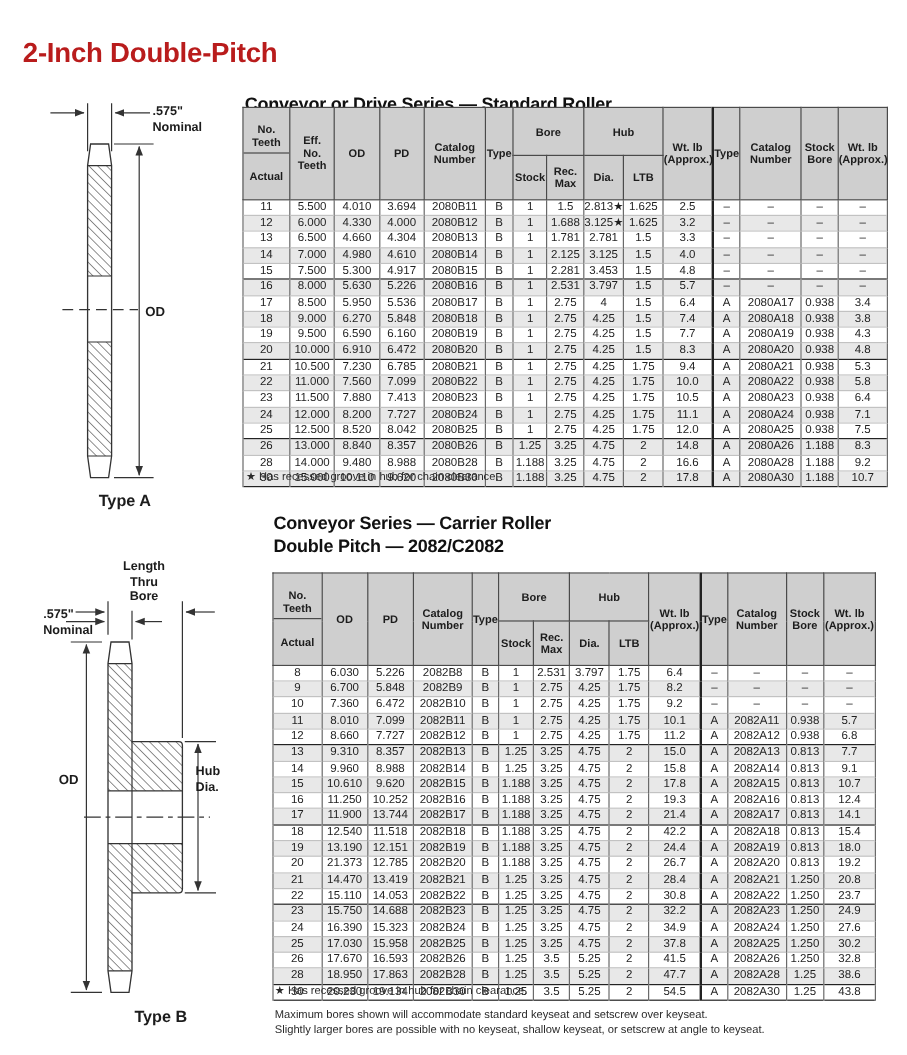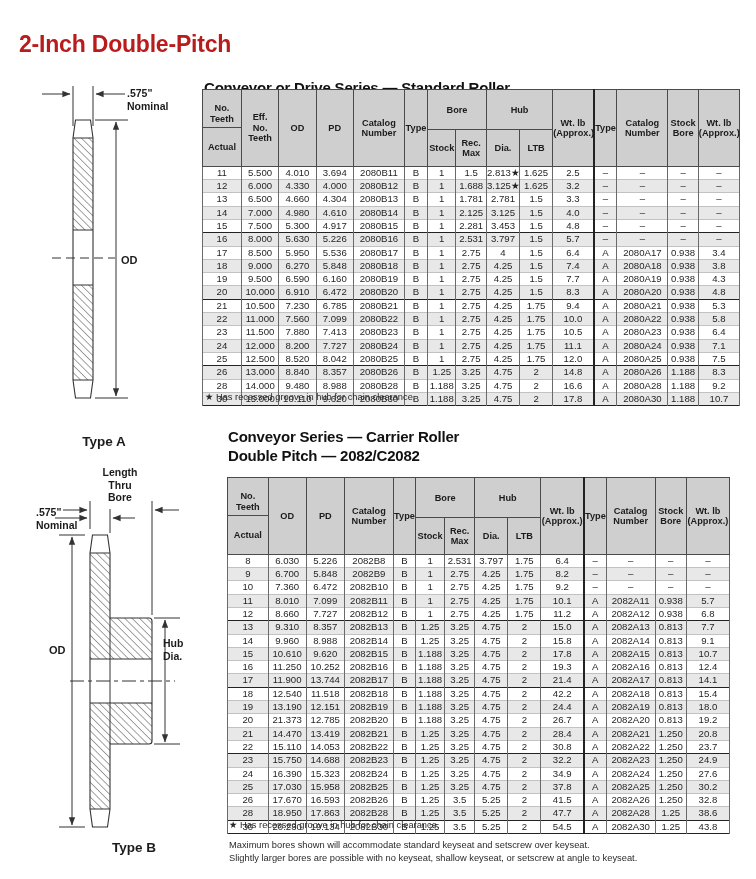--- a/index.html
+++ b/index.html
@@ -41,21 +41,21 @@
   td.divL,th.divL{border-left:2px solid #222 !important;}
   
   .footnote{font-size:9.3px;color:#2a2a2a;}
   .fn1{left:205px;top:391px;}
   .fn2{left:229px;top:819px;}
   .notes{left:229px;top:839px;font-size:9.3px;color:#2a2a2a;line-height:12.5px;}
   
   .dlabel{font-size:10.5px;font-weight:bold;color:#1c1c1c;line-height:12.5px;}
   .a-nominal{left:127px;top:87px;}
   .a-od{left:121px;top:254px;font-size:11px;}
-  .a-caption{left:72px;top:412px;font-size:13.5px;width:64px;text-align:center;margin-top:24px;}
+  .a-caption{left:72px;top:412px;font-size:13.5px;width:64px;text-align:center;}
   .b-len{left:96px;top:466px;width:48px;text-align:center;}
   .b-nominal{left:36px;top:506px;}
   .b-od{left:49px;top:644px;font-size:11px;}
   .b-hub{left:163px;top:637px;}
   .b-caption{left:92px;top:842px;font-size:13.5px;width:64px;text-align:right;}
   svg .ln{stroke:#333;stroke-width:1.1;fill:none;}
   svg .thin{stroke:#333;stroke-width:1;fill:none;}
 </style>
 </head>
 <body>

